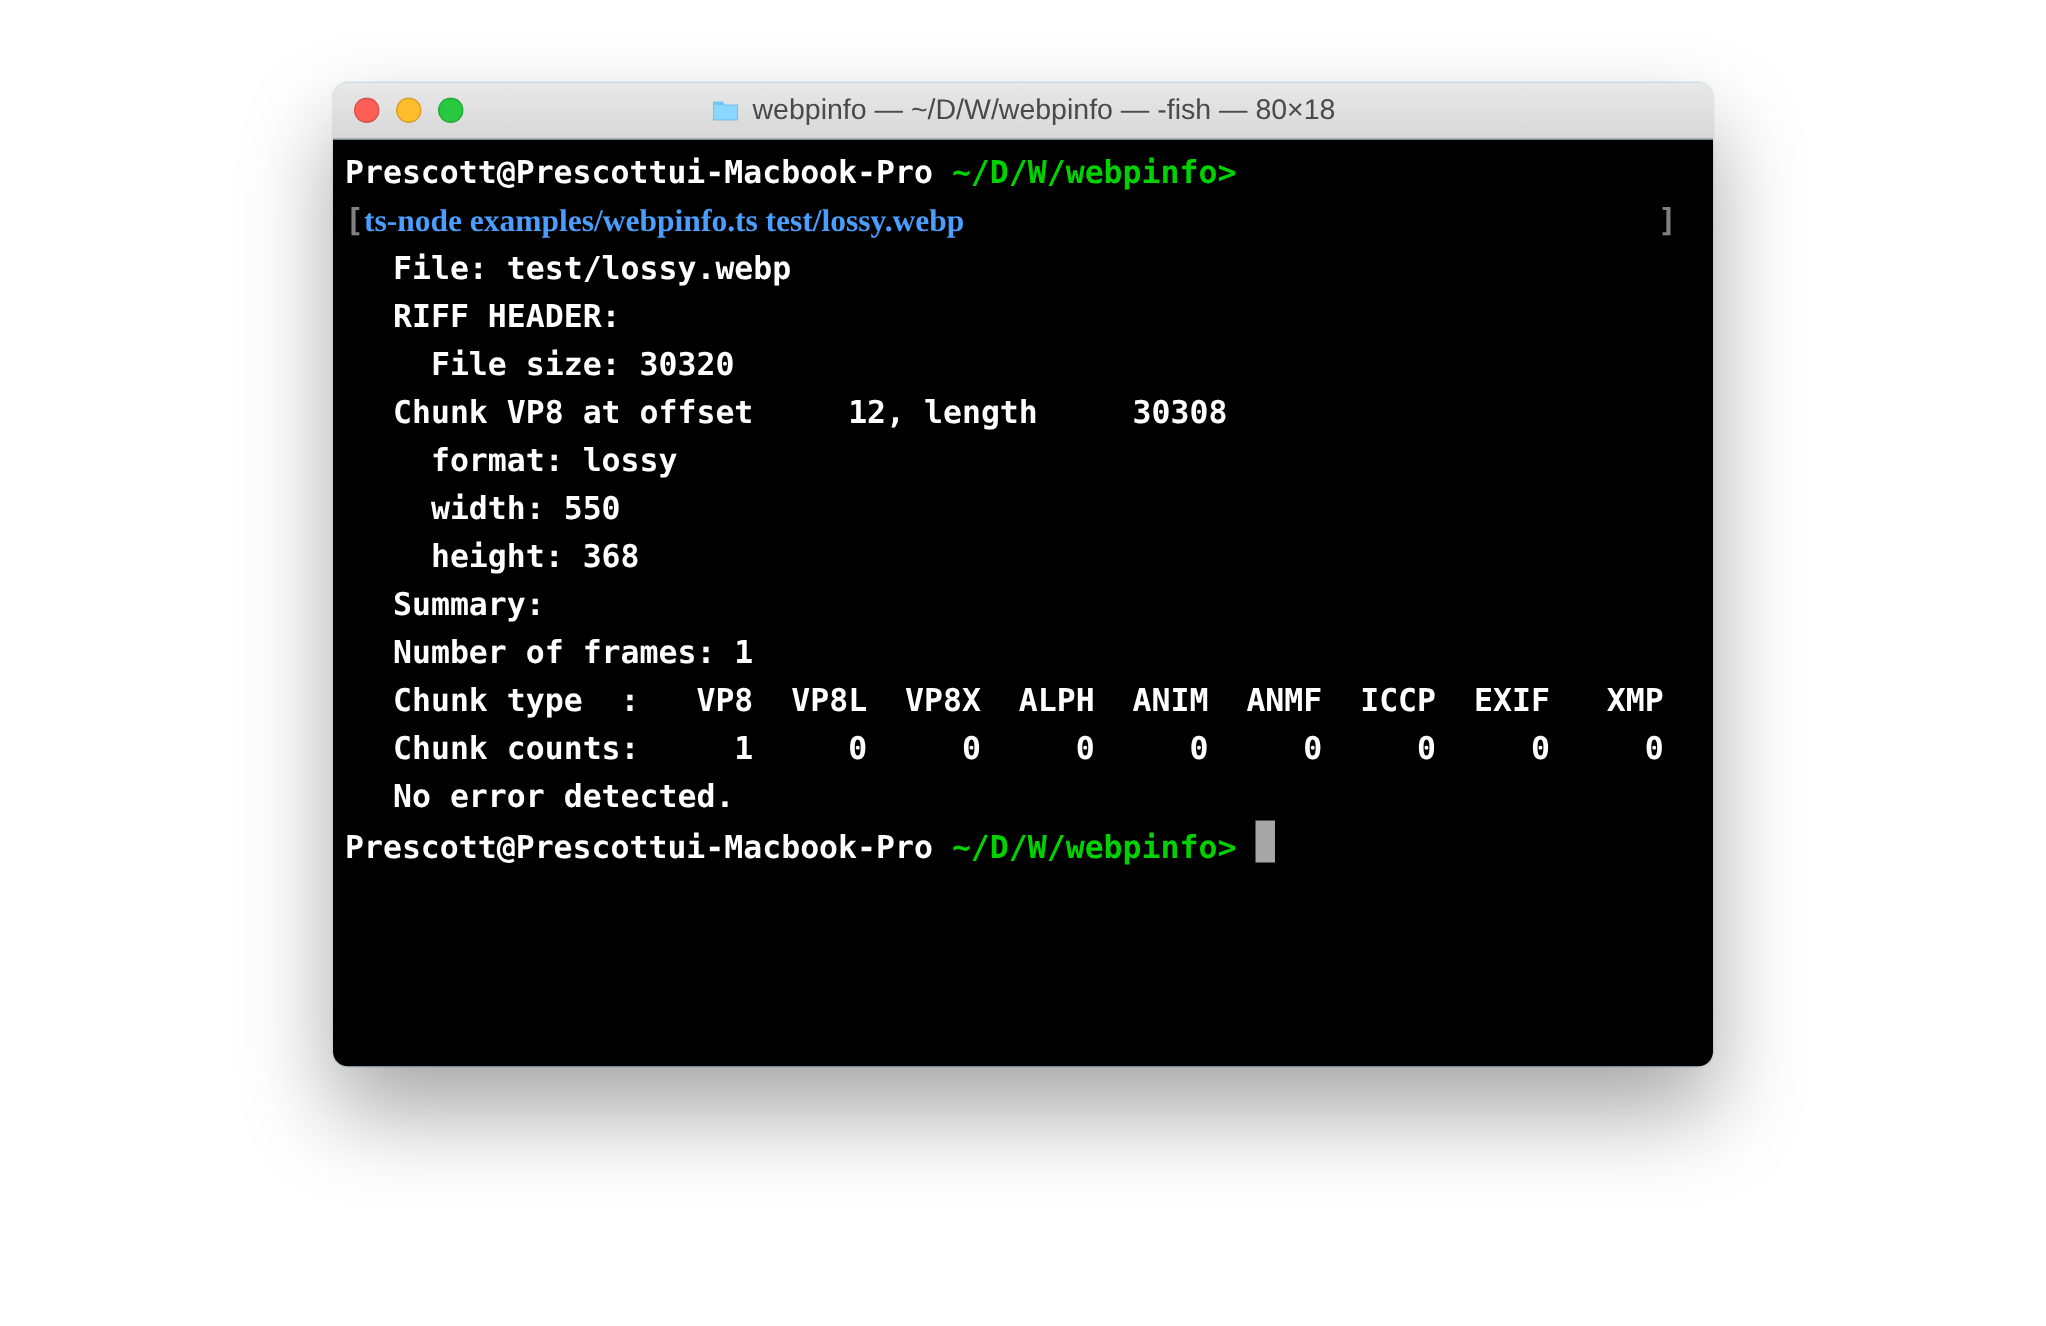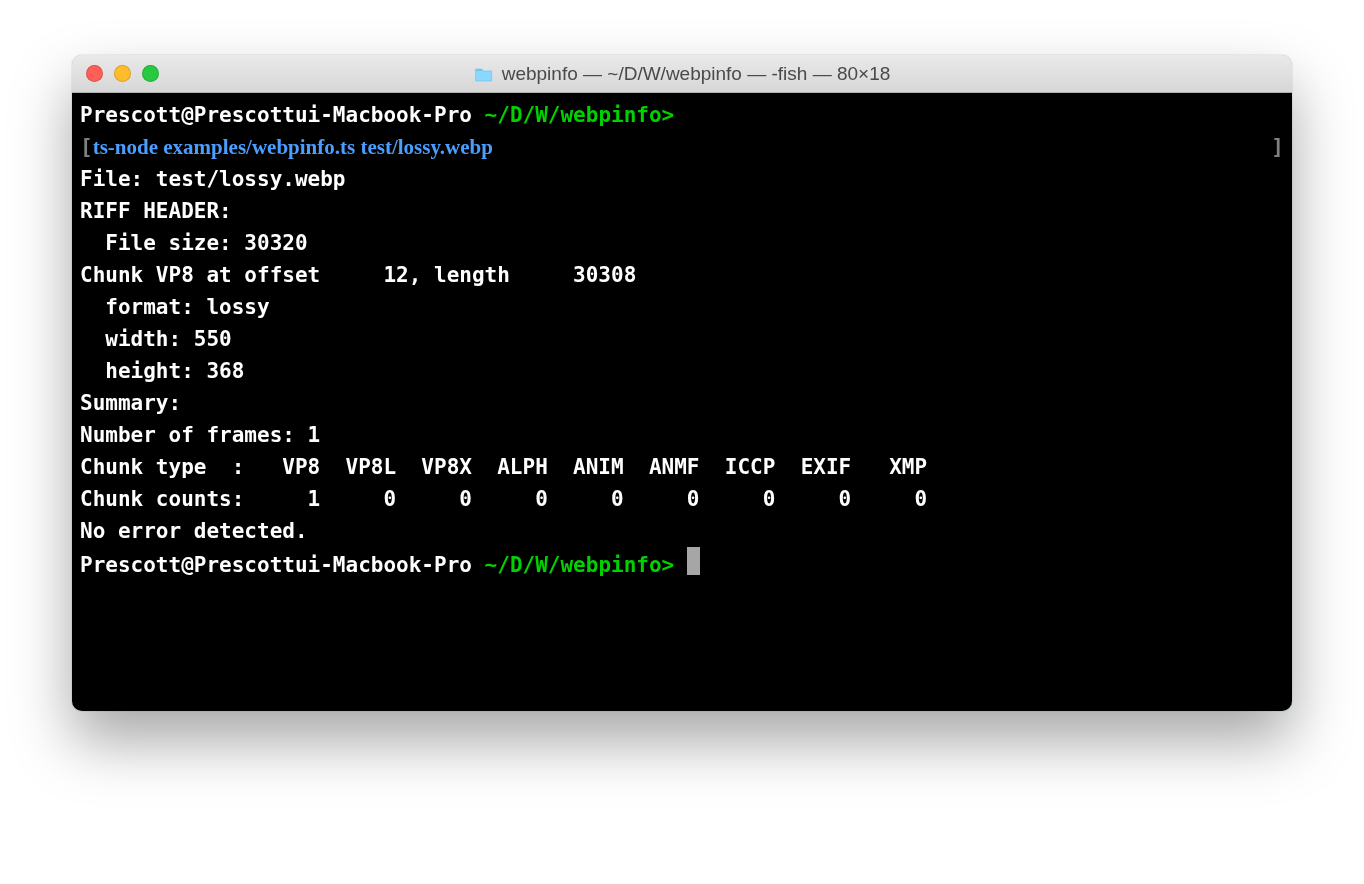--- a/index.html
+++ b/index.html
@@ -13,21 +13,21 @@
       height: 884px;
       background: #ffffff;
       display: flex;
       align-items: flex-start;
       justify-content: center;
       padding-top: 55px;
       font-family: -apple-system, BlinkMacSystemFont, "Helvetica Neue", sans-serif;
     }
     
     .window {
-      width: 1220px;
+      width: 920px;
       border-radius: 10px;
       overflow: hidden;
       box-shadow: 0 30px 60px rgba(0,0,0,0.35), 0 0 0 1px rgba(0,0,0,0.05);
       background: #7dd3fc;
     }
     
     .title-bar {
       height: 38px;
       background: linear-gradient(to bottom, #e9e9e9, #d7d7d7);
       display: flex;
@@ -67,21 +67,21 @@
     }
     
     .folder-icon {
       width: 20px;
       height: 16px;
       display: inline-block;
     }
     
     .terminal-body {
       background: #000000;
-      padding: 6px 8px 8px 8px;
+      padding: 6px 24px 8px 8px;
       min-height: 618px;
       font-family: "Menlo", "Monaco", "Consolas", monospace;
       font-size: 21px;
       line-height: 32px;
       font-weight: 600;
       color: #ffffff;
       white-space: pre;
       letter-spacing: 0;
     }
     
@@ -89,21 +89,21 @@
       display: block;
     }
     
     .prompt-user { color: #ffffff; }
     .prompt-path { color: #00d200; }
     .prompt-caret { color: #00d200; }
     
     .cmd-blue { color: #4a9eff; font-family: Liberation Serif, serif; }
     .bracket-gray { color: #808080; }
     
-    .output { color: #ffffff; }
+    .output { color: #ffffff; margin-left: 32px; }
     
     .cursor {
       display: inline-block;
       width: 13px;
       height: 28px;
       background: #a6a6a6;
       vertical-align: text-bottom;
       margin-bottom: 2px;
     }
   </style>

